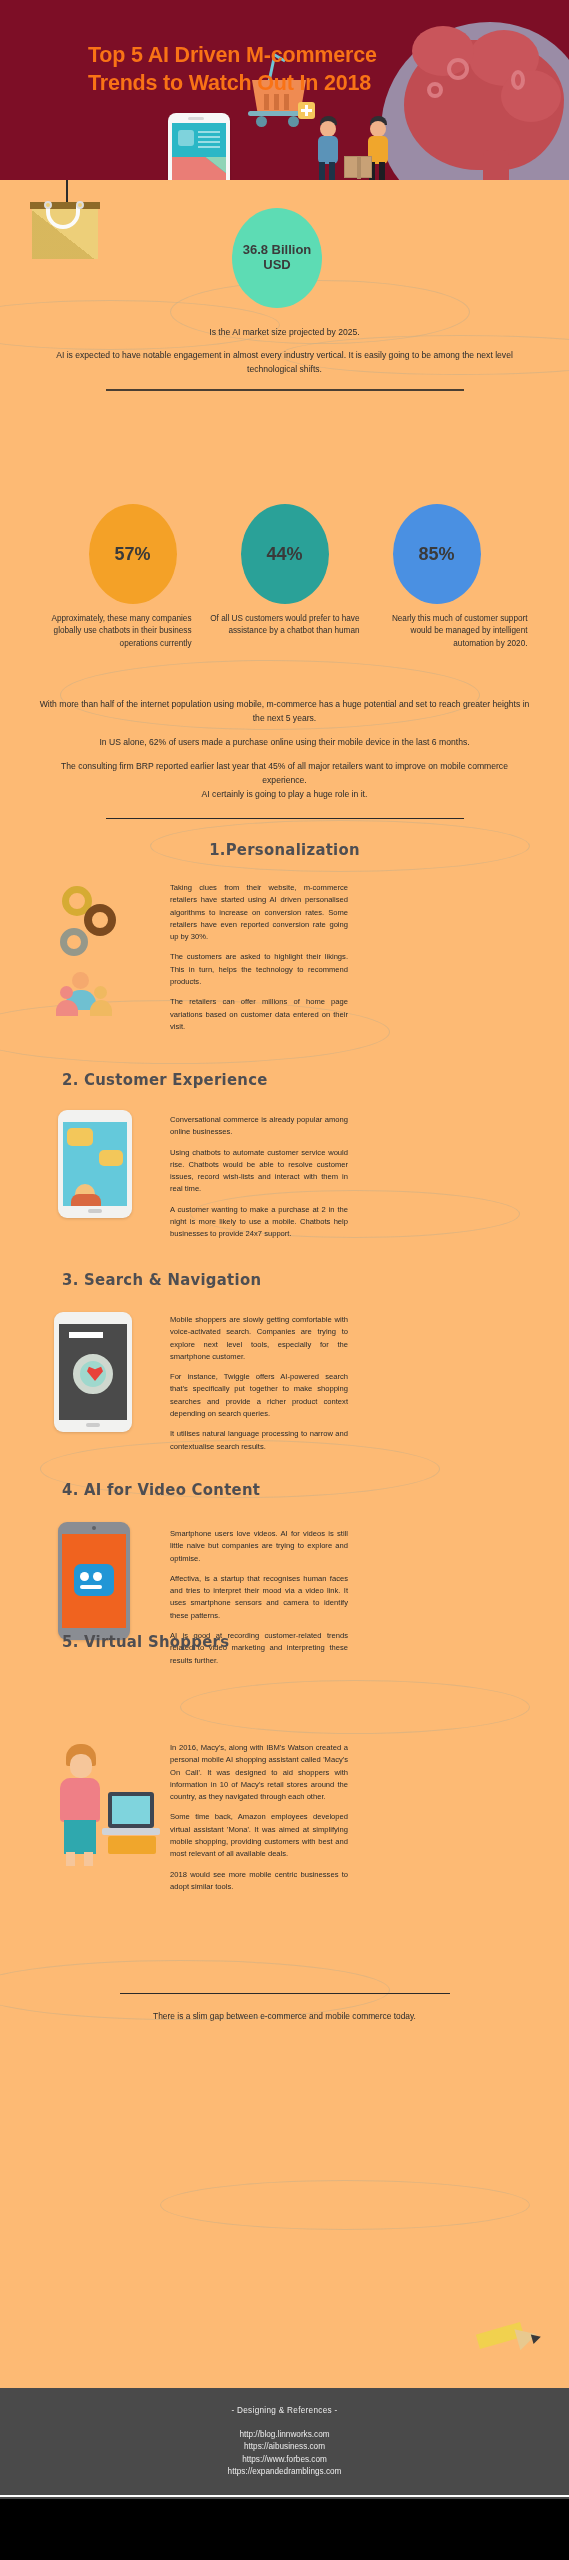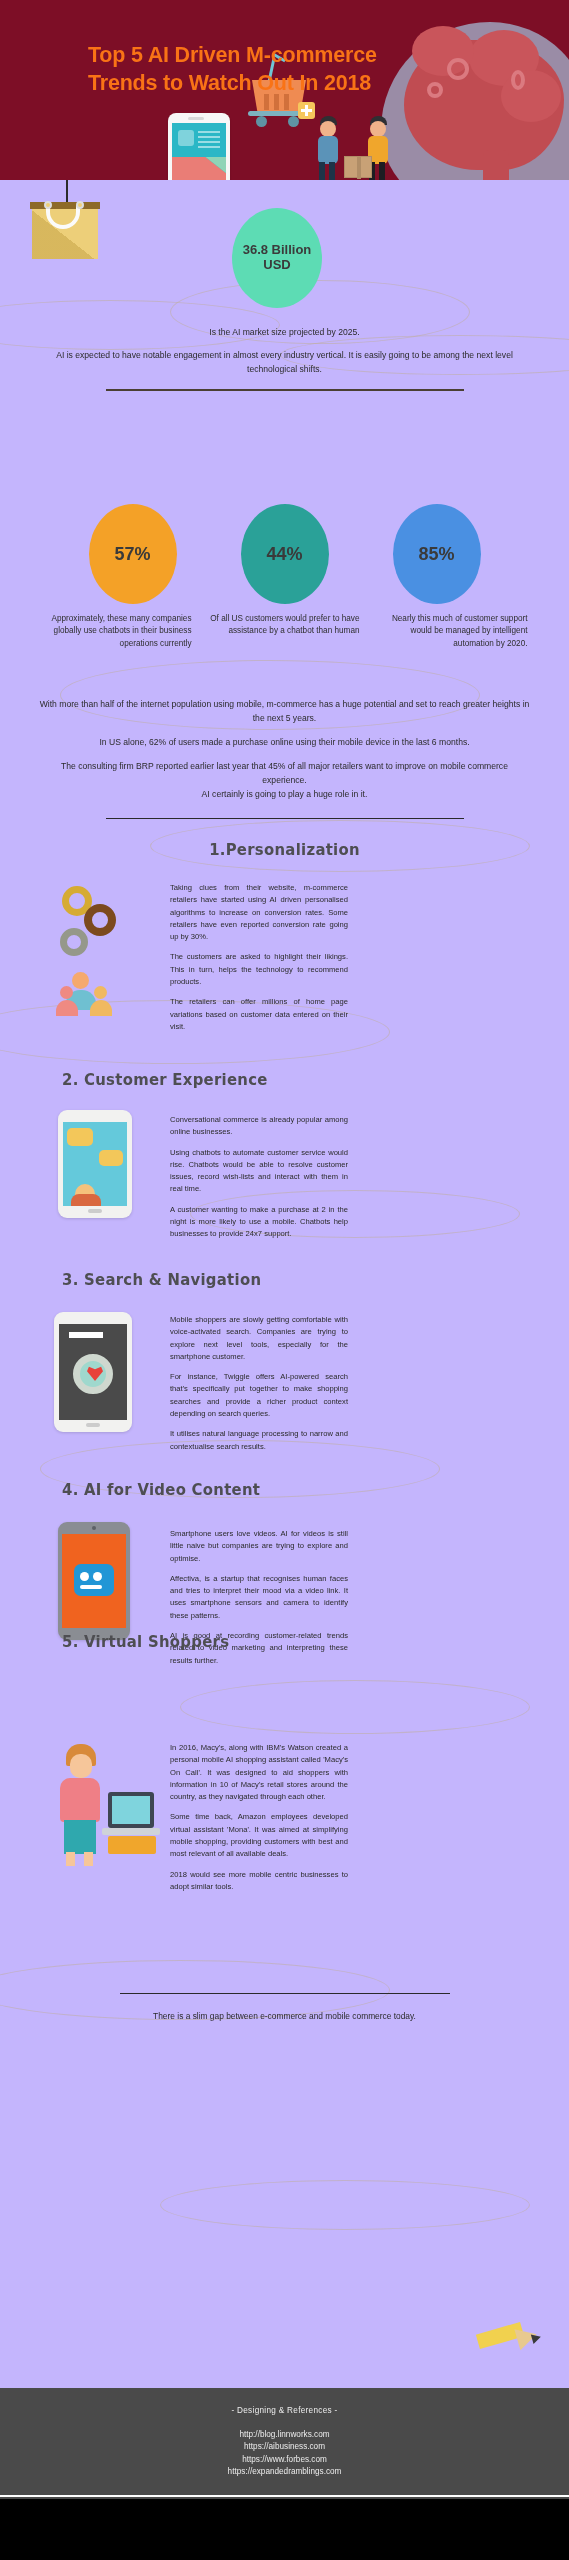--- a/index.html
+++ b/index.html
@@ -119,21 +119,21 @@
   .box-pkg {
     position:absolute; left:32px; top:40px; width:28px; height:22px;
     background:#c8a176; border:1px solid #b08d66;
   }
   .box-pkg:after{
     content:""; position:absolute; left:12px; top:0; width:4px; height:22px; background:#b08d66;
   }
 
   
   .wood {
-    position:relative; width:569px; background:#c4b5fd; overflow:hidden;text-decoration:underline;
+    position:relative; width:569px; background:#fdba74; overflow:hidden;text-decoration:underline;
   }
   .wood-grain {
     position:absolute; border:1px solid rgba(190,172,140,.45);
     border-radius:50%; pointer-events:none;
   }
 
   
   .hanger-line {
     position:absolute; left:66px; top:180px; width:1.5px; height:26px; background:#2b2b2b;
   }

